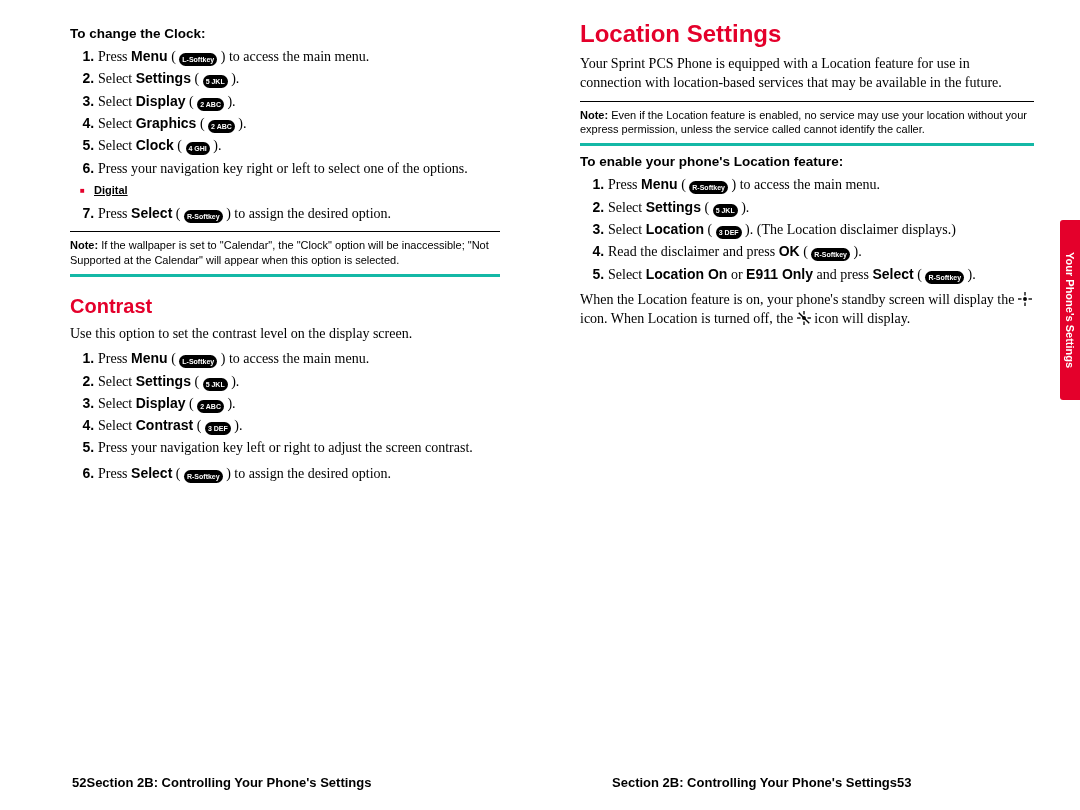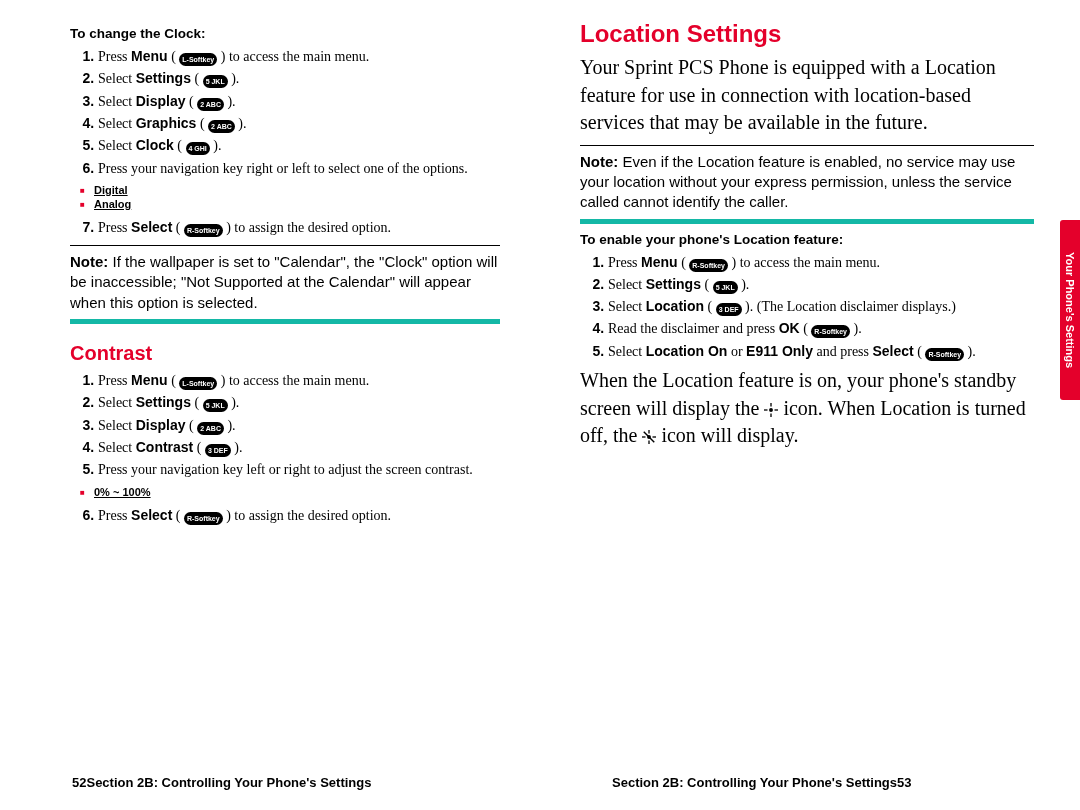--- a/index.html
+++ b/index.html
@@ -53,21 +53,21 @@
     margin: 3px 0;
     font-size: 14px;
     line-height: 1.38;
   }
   ol li::marker {
     font-weight: bold;
     font-family: Arial, Helvetica, sans-serif;
   }
   p {
     margin: 6px 0;
-    font-size: 20px;
+    font-size: 14px;
     line-height: 1.38;
   }
   strong.sf {
     font-family: Arial, Helvetica, sans-serif;
     font-weight: bold;
   }
   .pill {
     display: inline-block;
     min-width: 26px;
     height: 13px;
@@ -101,25 +101,25 @@
   ul.bullets li::before {
     content: "■";
     color: #E4002B;
     position: absolute;
     left: -14px;
     font-size: 8px;
     top: 2px;
   }
   .note-box {
     border-top: 1px solid #000;
-    border-bottom: 5px solid #14b8a6;
+    border-bottom: 3px solid #14b8a6;
     padding: 6px 0;
     margin: 8px 0;
     font-family: Arial, Helvetica, sans-serif;
-    font-size: 15px;
+    font-size: 11px;
     line-height: 1.35;
   }
   .note-box .label {
     font-weight: bold;
   }
   .footer {
     position: absolute;
     bottom: 20px;
     left: 0;
     right: 0;
@@ -179,57 +179,54 @@
         ( <span class="pill num">2 ABC</span> ).
       </li>
       <li>
         <span>Select </span><strong class="sf">Clock</strong>
         ( <span class="pill num">4 GHI</span> ).
       </li>
       <li>Press your navigation key right or left to select one of the options.</li>
     </ol>
     <ul class="bullets">
       <li>Digital</li>
-      <li>Analog</li>
     </ul>
     <ol start="7">
       <li>
         <span>Press </span><strong class="sf">Select</strong>
         ( <span class="pill">R-Softkey</span> )<span> to assign the desired option.</span>
       </li>
     </ol>
 
     <div class="note-box">
       <span class="label">Note:</span><span> If the wallpaper is set to "Calendar", the "Clock" option will be inaccessible; "Not Supported at the Calendar" will appear when this option is selected.</span>
     </div>
 
     <div class="section-red">Contrast</div>
+    <p>Use this option to set the contrast level on the display screen.</p>
 
     <ol>
       <li>
         <span>Press </span><strong class="sf">Menu</strong>
         ( <span class="pill">L-Softkey</span> )<span> to access the main menu.</span>
       </li>
       <li>
         <span>Select </span><strong class="sf">Settings</strong>
         ( <span class="pill num">5 JKL</span> ).
       </li>
       <li>
         <span>Select </span><strong class="sf">Display</strong>
         ( <span class="pill num">2 ABC</span> ).
       </li>
       <li>
         <span>Select </span><strong class="sf">Contrast</strong>
         ( <span class="pill num">3 DEF</span> ).
       </li>
       <li>Press your navigation key left or right to adjust the screen contrast.</li>
     </ol>
-    <ul class="bullets">
-      <li>0% ~ 100%</li>
-    </ul>
     <ol start="6">
       <li>
         <span>Press </span><strong class="sf">Select</strong>
         ( <span class="pill">R-Softkey</span> )<span> to assign the desired option.</span>
       </li>
     </ol>
 
     <div class="footer">
       <span>52</span>
       <span>Section 2B: Controlling Your Phone's Settings</span>

